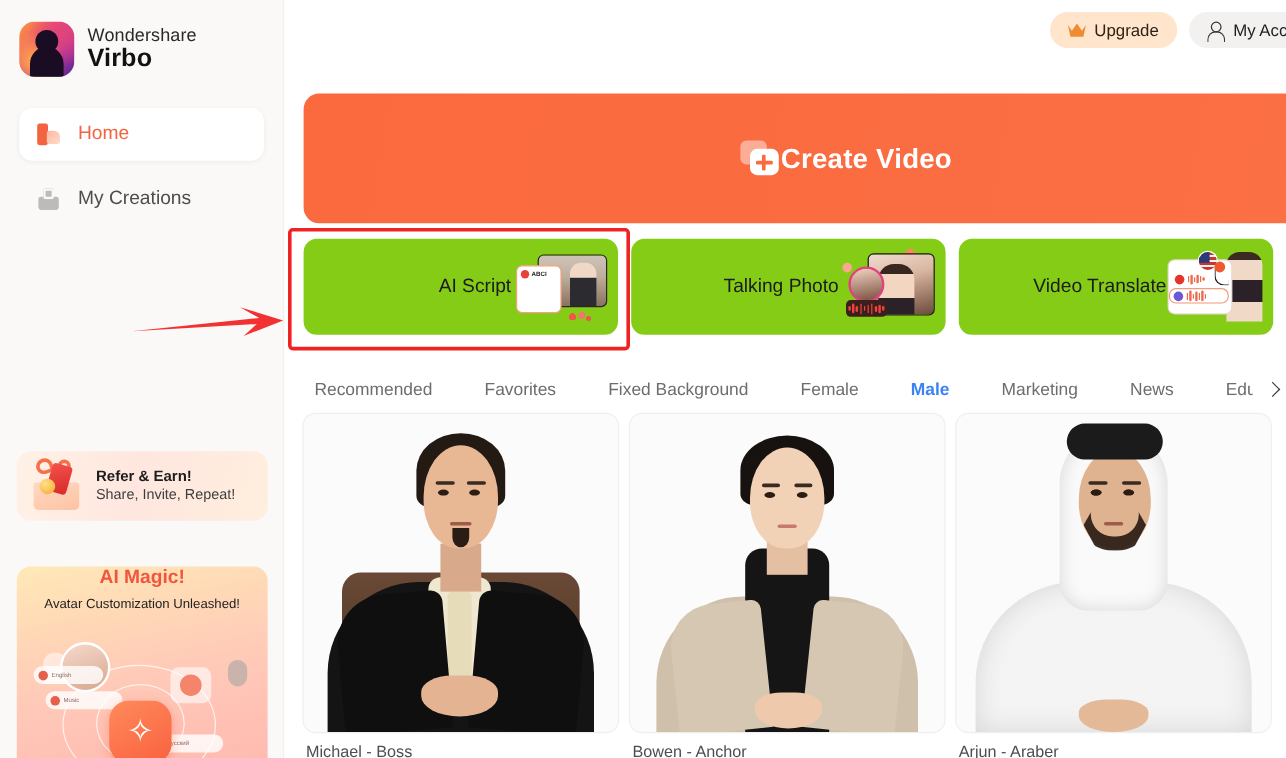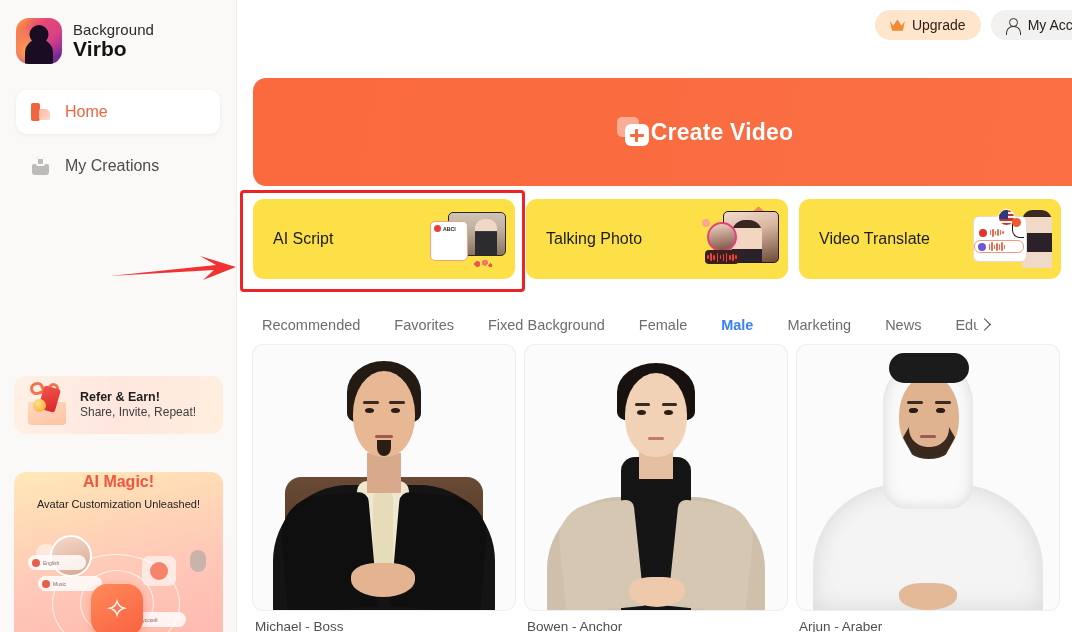--- a/index.html
+++ b/index.html
@@ -415,24 +415,24 @@
   
   .features {
     position: absolute;
     left: 16px; top: 199px;
     display: flex;
     gap: 11px;
   }
   .feat {
     width: 262px; height: 80px;
     border-radius: 11px;
-    background: #fde047;
-    display: flex;
-    align-items: center;
-    justify-content: space-between;
+    background: #84cc16;
+    display: flex;
+    align-items: center;
+    justify-content: flex-end;
     padding: 0 9px 0 20px;
     cursor: pointer;
     position: relative;
     overflow: hidden;
   }
   .feat-label { font-size: 16px; color: #1c1c1c; }
   .feat-thumb { width: 80px; height: 58px; position: relative; flex: 0 0 80px; }
 
   
   .t1-photo {
@@ -598,20 +598,21 @@
 
   
   .tabs {
     position: absolute;
     left: 16px; top: 308px;
     right: 0;
     height: 34px;
     display: flex;
     align-items: center;
     gap: 0;
+    justify-content: space-between;
   }
   .tab {
     font-size: 14.5px;
     color: #6d6d6d;
     cursor: pointer;
     padding: 0 17px;
     white-space: nowrap;
   }
   .tab:first-child { padding-left: 9px; }
   .tab.active { color: #3b82f6; font-weight: bold; }
@@ -678,21 +679,21 @@
 </head>
 <body>
 
 <div class="app">
 
   <aside class="sidebar">
 
     <div class="brand">
       <div class="brand-logo"></div>
       <div class="brand-text">
-        <div class="brand-top">Background</div>
+        <div class="brand-top">Wondershare</div>
         <div class="brand-bottom">Virbo</div>
       </div>
     </div>
 
     <nav class="nav">
       <div class="nav-item active">
         <span class="nav-ico ico-home"></span>
         <span>Home</span>
       </div>
       <div class="nav-item">

